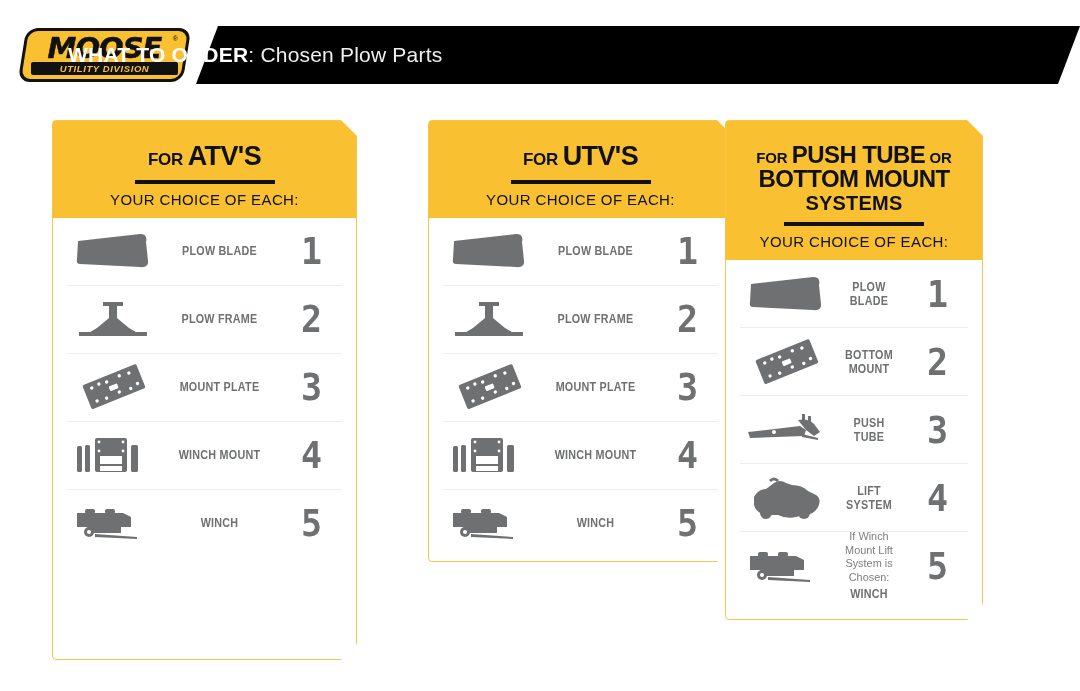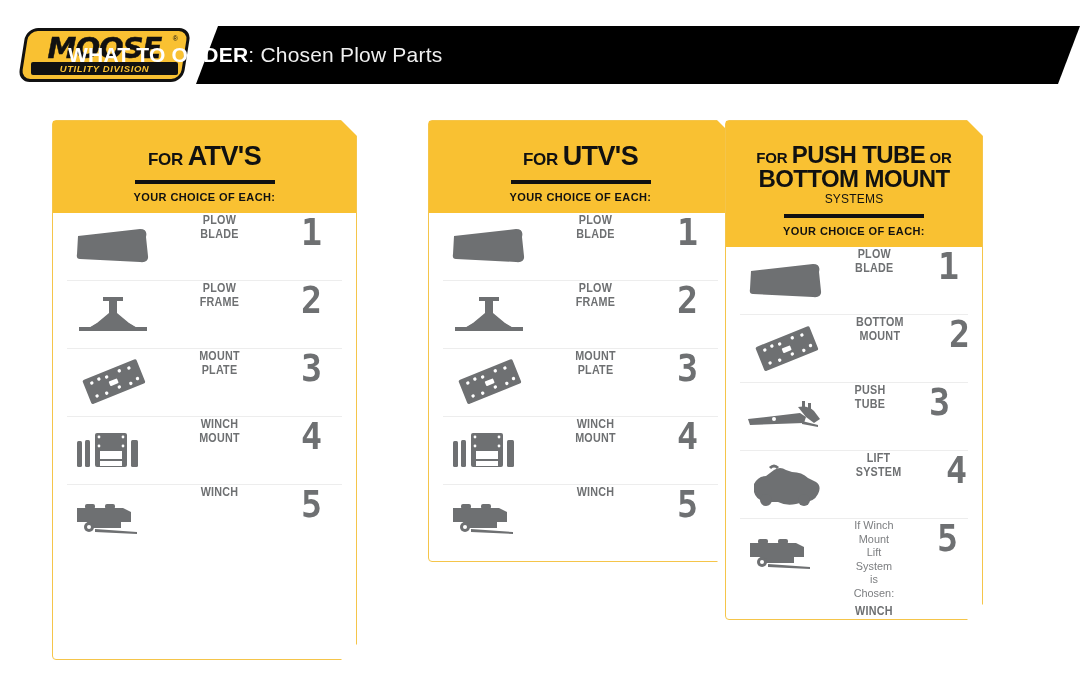--- a/index.html
+++ b/index.html
@@ -85,39 +85,38 @@
     font-family:"Liberation Sans", sans-serif;
   }
   .t-small{
     font-size:17px;font-weight:bold;letter-spacing:-0.2px;
     vertical-align:baseline;
   }
   .t-big{
     font-size:27px;font-weight:bold;letter-spacing:-0.6px;
   }
   .t-line3{
-    display:block;font-size:12px;font-weight:normal;letter-spacing:0.2px;margin-top:1px;
+    display:block;font-size:20px;font-weight:bold;letter-spacing:0.2px;margin-top:1px;
   }
   .card3 .t-small{font-size:15px;}
   .card3 .t-big{font-size:24px;}
   .rule{
     width:140px;height:4px;background:#111111;
     margin:9px auto 7px auto;
   }
   .choice{
-    font-size:11px;font-weight:bold;letter-spacing:0.4px;color:#111111;
+    font-size:15px;font-weight:normal;letter-spacing:0.4px;color:#111111;
   }
 
   
   .rows{padding:0 14px;}
   .row{
-    display:flex;align-items:flex-start;
+    display:flex;align-items:center;
     height:67px;
     border-bottom:1px solid #EDEDED;
-    gap:20px;
   }
   .row:last-child{border-bottom:none;}
   .row-icon{
     width:92px;flex:0 0 92px;
     display:flex;align-items:center;justify-content:center;
     height:100%;
   }
   .row-icon svg{display:block;}
   .row-label{
     flex:1 1 auto;text-align:center;

